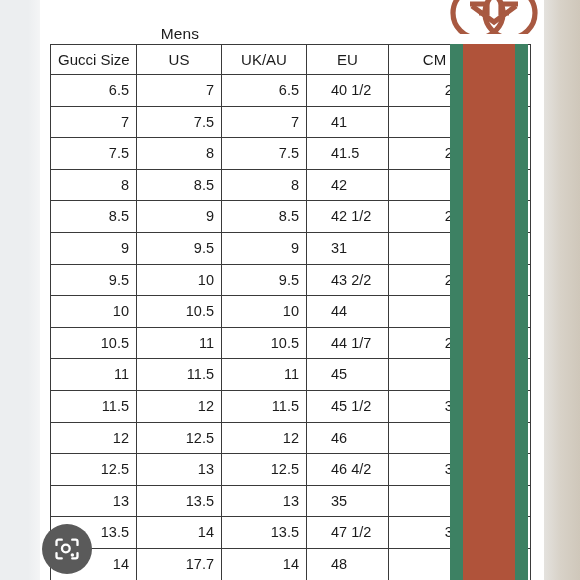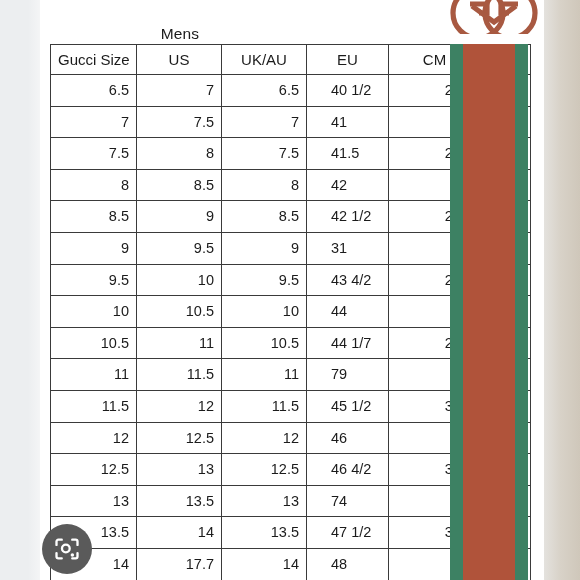--- a/index.html
+++ b/index.html
@@ -243,21 +243,21 @@
             <td class="num">9.5</td>
             <td class="num">9</td>
             <td class="eu">31</td>
             <td class="num">28</td>
             <td class="pad"></td>
           </tr>
           <tr>
             <td class="num">9.5</td>
             <td class="num">10</td>
             <td class="num">9.5</td>
-            <td class="eu">43 4/2</td>
+            <td class="eu">43 2/2</td>
             <td class="num">28.5</td>
             <td class="pad"></td>
           </tr>
           <tr>
             <td class="num">10</td>
             <td class="num">10.5</td>
             <td class="num">10</td>
             <td class="eu">44</td>
             <td class="num">29</td>
             <td class="pad"></td>
@@ -267,21 +267,21 @@
             <td class="num">11</td>
             <td class="num">10.5</td>
             <td class="eu">44 1/7</td>
             <td class="num">29.5</td>
             <td class="pad"></td>
           </tr>
           <tr>
             <td class="num">11</td>
             <td class="num">11.5</td>
             <td class="num">11</td>
-            <td class="eu">79</td>
+            <td class="eu">45</td>
             <td class="num">30</td>
             <td class="pad"></td>
           </tr>
           <tr>
             <td class="num">11.5</td>
             <td class="num">12</td>
             <td class="num">11.5</td>
             <td class="eu">45 1/2</td>
             <td class="num">30.5</td>
             <td class="pad"></td>
@@ -299,21 +299,21 @@
             <td class="num">13</td>
             <td class="num">12.5</td>
             <td class="eu">46 4/2</td>
             <td class="num">31.5</td>
             <td class="pad"></td>
           </tr>
           <tr>
             <td class="num">13</td>
             <td class="num">13.5</td>
             <td class="num">13</td>
-            <td class="eu">74</td>
+            <td class="eu">35</td>
             <td class="num">32</td>
             <td class="pad"></td>
           </tr>
           <tr>
             <td class="num">13.5</td>
             <td class="num">14</td>
             <td class="num">13.5</td>
             <td class="eu">47 1/2</td>
             <td class="num">32.5</td>
             <td class="pad"></td>

